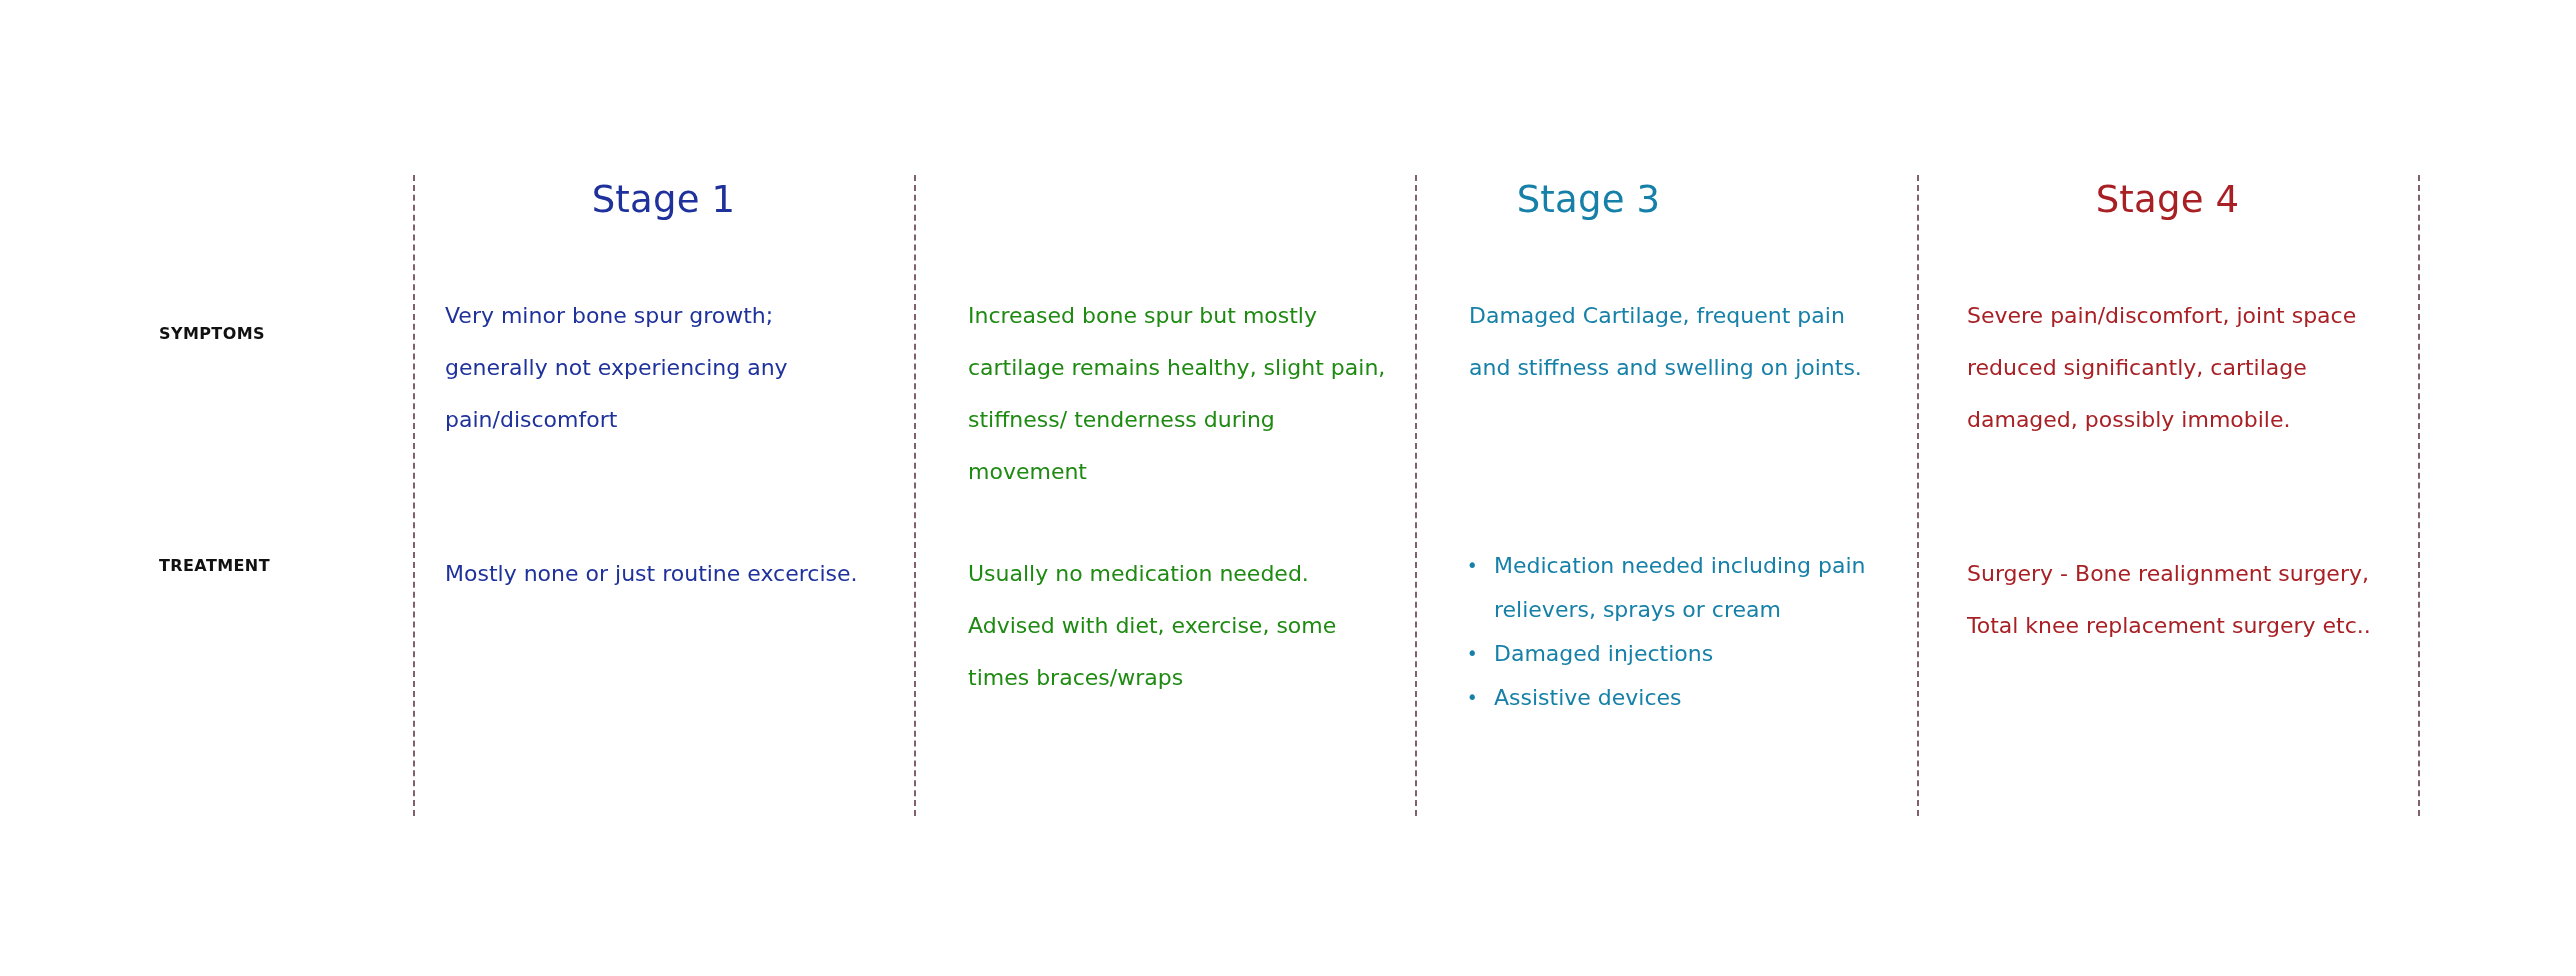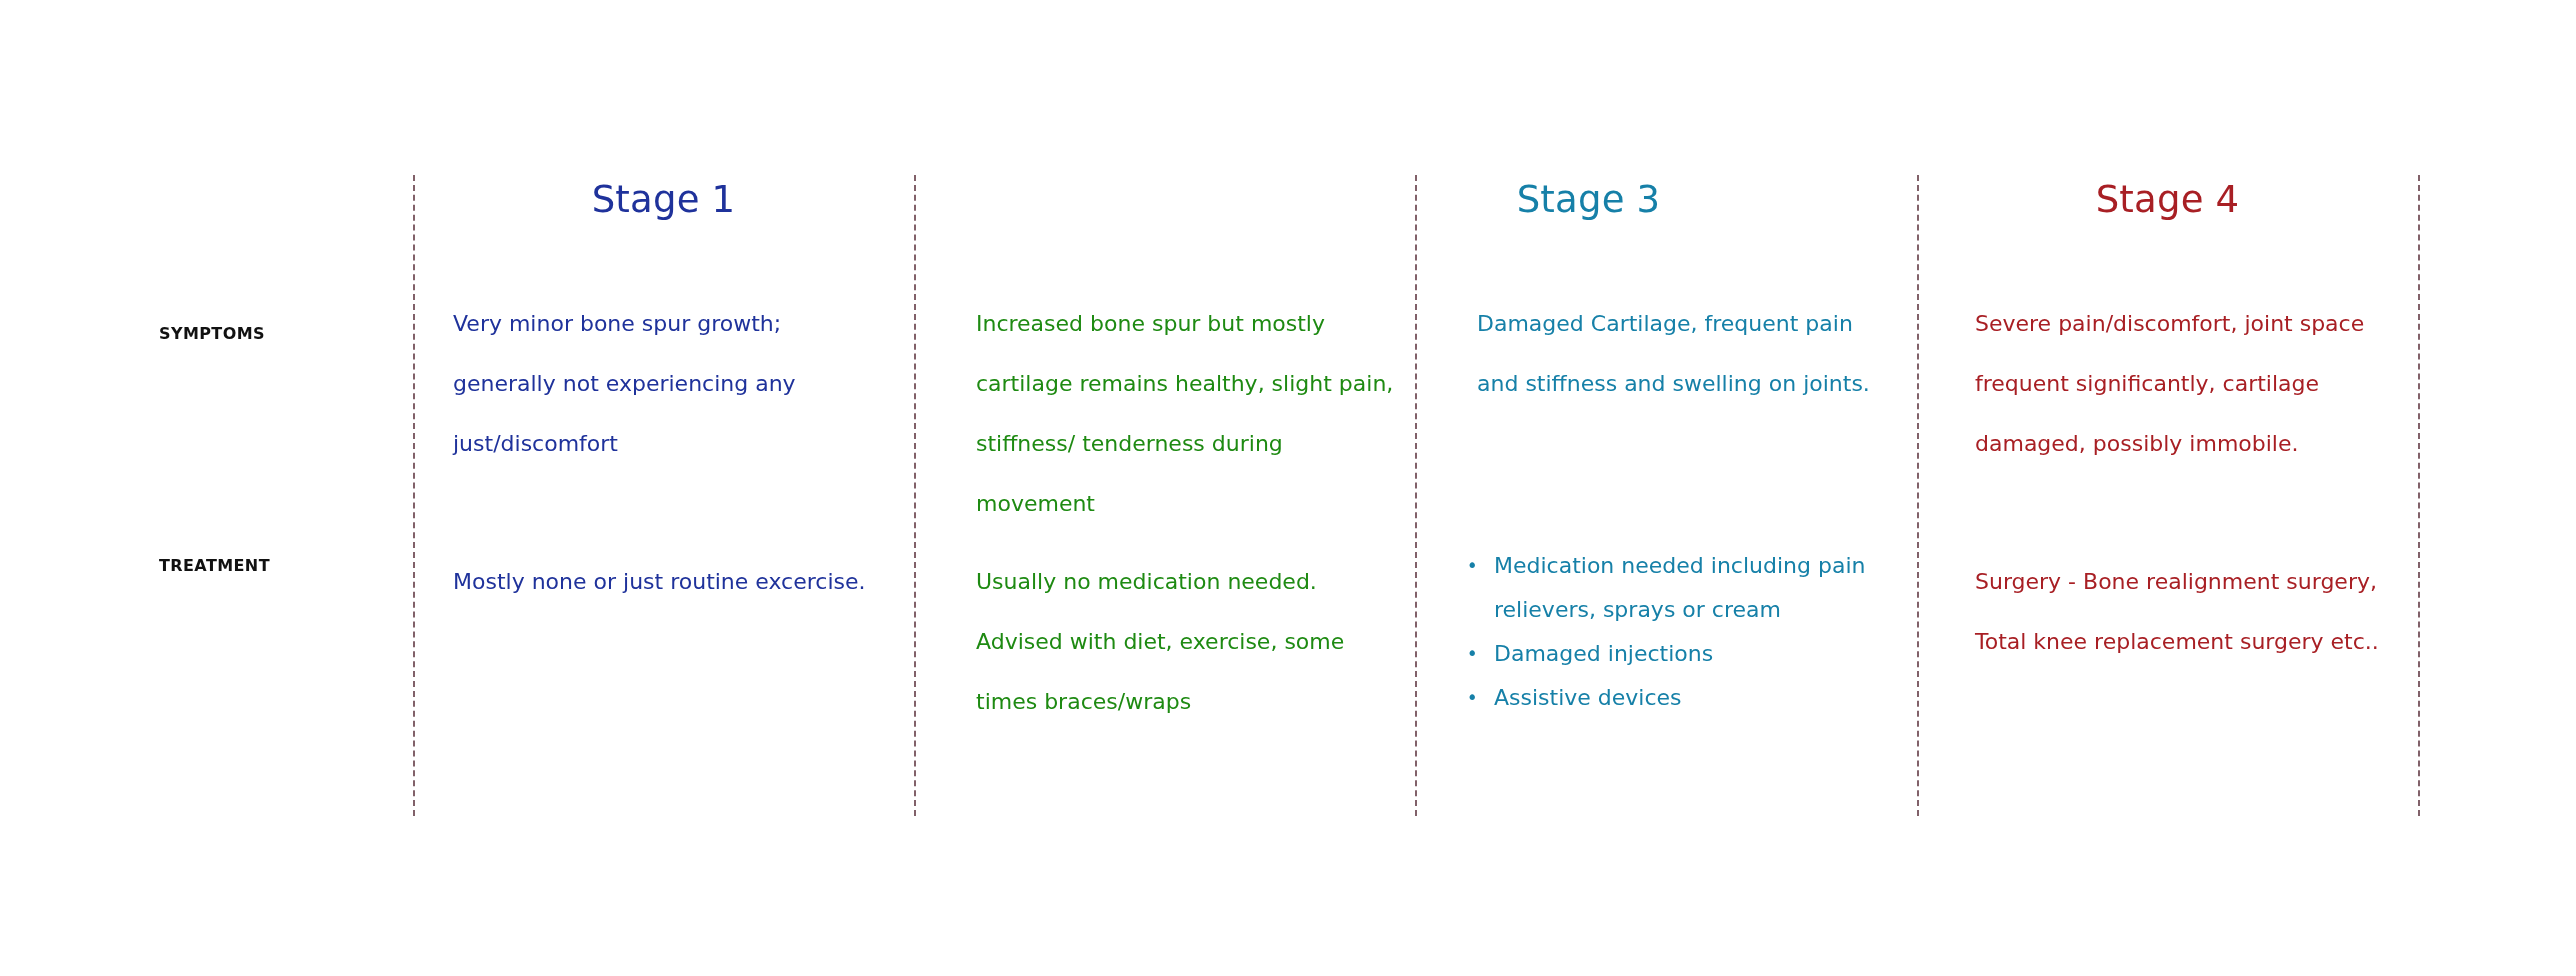--- a/index.html
+++ b/index.html
@@ -75,21 +75,21 @@
   }
   .cell.r-symptoms  { top: 286px; }
   .cell.r-treatment { top: 544px; }
 
   .cell.c0 { left: 437px; }
   .cell.c1 { left: 960px; }
   .cell.c2 { left: 1461px; }
   .cell.c3 { left: 1959px; }
 
   .cell p {
-    margin: 16px;
+    margin: 8px;
   }
 
   
   .cell ul {
     margin: 0;
     padding: 0;
     list-style: none;
   }
   .cell ul li {
     position: relative;
@@ -117,35 +117,35 @@
   <div class="col-head" style="left: 413px; color: rgb(31, 50, 155);">Stage 1</div>
   <div class="col-head" style="left: 1338px; color: rgb(22, 128, 168);">Stage 3</div>
   <div class="col-head" style="left: 1917px; color: rgb(168, 31, 36);">Stage 4</div>
 
   <div class="row-label symptoms" style="color: rgb(17, 17, 17);">SYMPTOMS</div>
   <div class="row-label treatment" style="color: rgb(17, 17, 17);">TREATMENT</div>
 
   <div class="cell r-symptoms c0" style="color: rgb(31, 50, 155);">
       <p>Very minor bone spur growth;</p>
       <p>generally not experiencing any</p>
-      <p>just/discomfort</p>
+      <p>pain/discomfort</p>
     </div>
   <div class="cell r-symptoms c1" style="color: rgb(30, 138, 18);">
       <p>Increased bone spur but mostly</p>
       <p>cartilage remains healthy, slight pain,</p>
       <p>stiffness/ tenderness during</p>
       <p>movement</p>
     </div>
   <div class="cell r-symptoms c2" style="color: rgb(22, 128, 168);">
       <p>Damaged Cartilage, frequent pain</p>
       <p>and stiffness and  swelling on joints.</p>
     </div>
   <div class="cell r-symptoms c3" style="color: rgb(168, 31, 36);">
       <p> Severe pain/discomfort, joint space</p>
-      <p>frequent significantly, cartilage</p>
+      <p>reduced significantly, cartilage</p>
       <p>damaged, possibly immobile.</p>
     </div>
 
   <div class="cell r-treatment c0" style="color: rgb(31, 50, 155);">
       <p>Mostly none or just routine excercise.</p>
     </div>
   <div class="cell r-treatment c1" style="color: rgb(30, 138, 18);">
       <p>Usually no medication needed.</p>
       <p>Advised with diet, exercise, some</p>
       <p>times braces/wraps</p>

